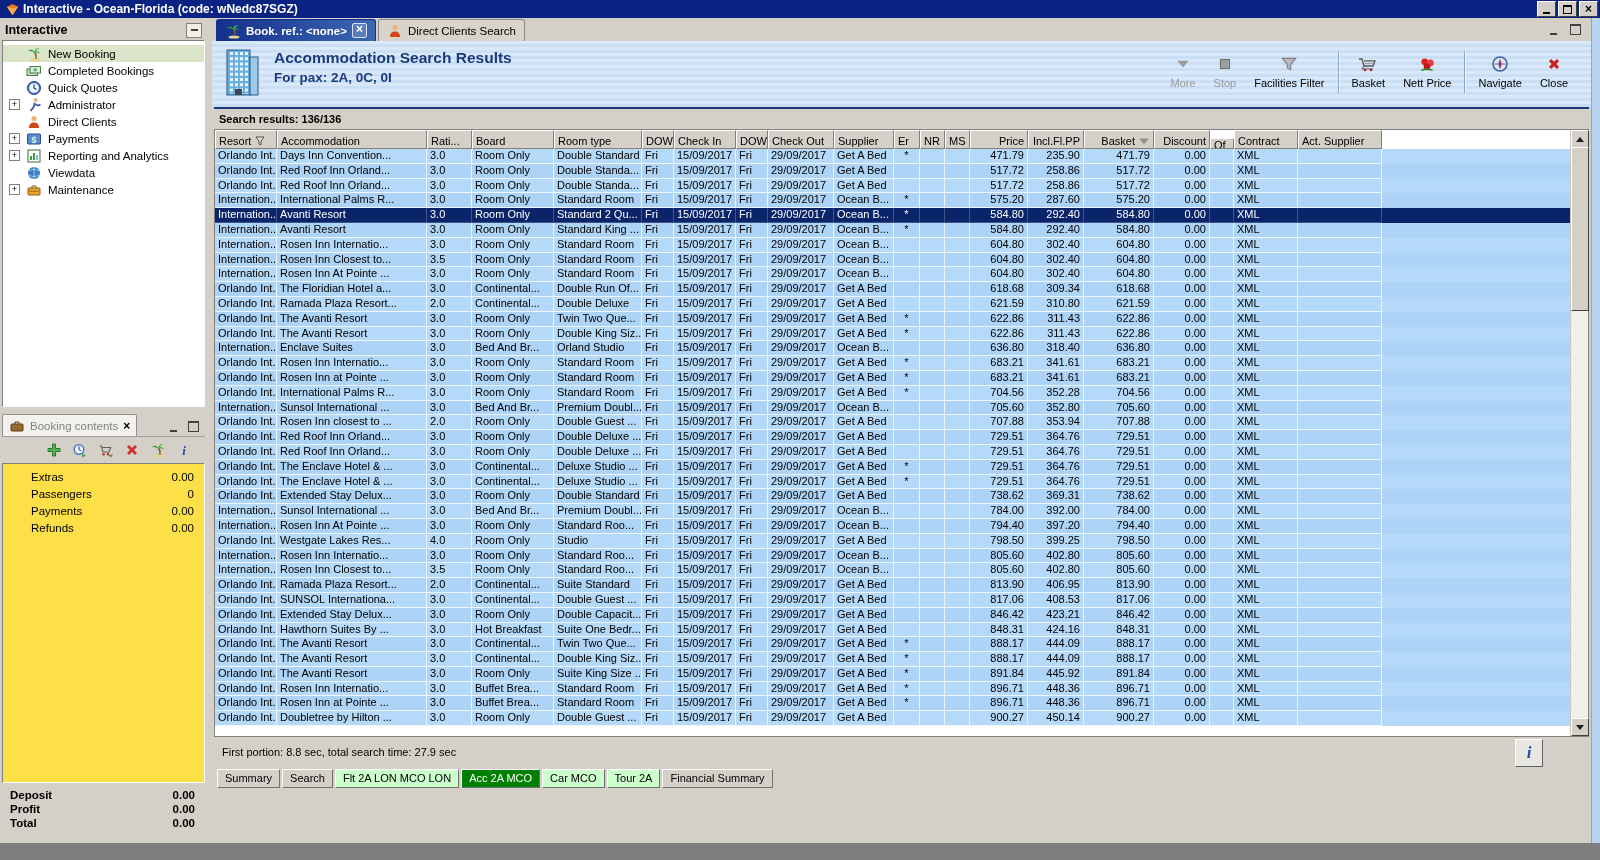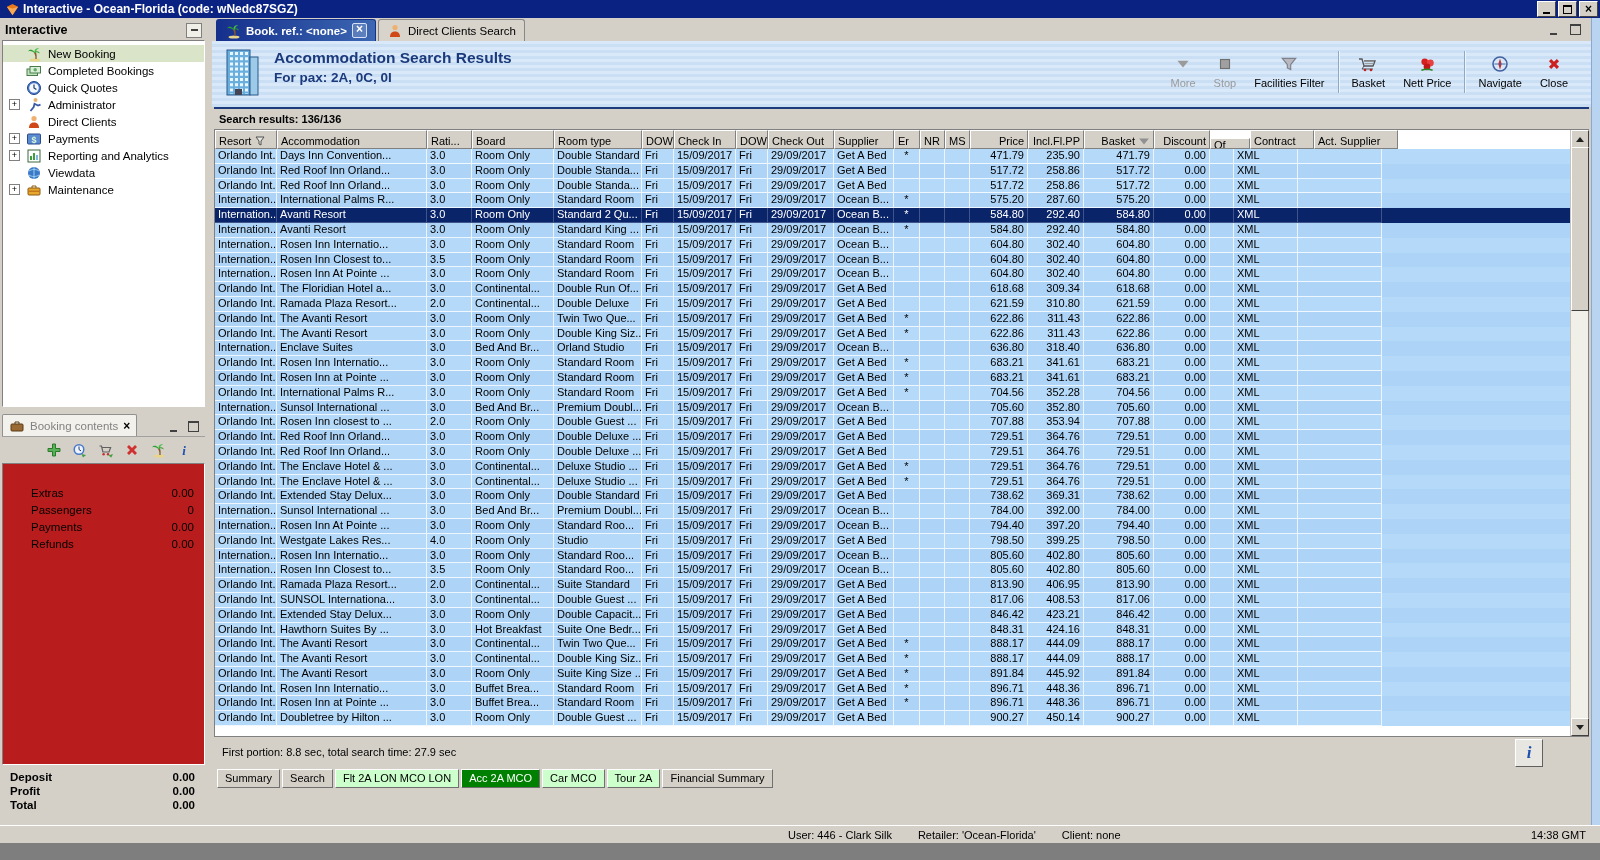--- a/index.html
+++ b/index.html
@@ -43,21 +43,21 @@
   .bp-tabrow{height:24px;display:flex;align-items:flex-end;border-bottom:1px solid #a0a0a0;}
   .bp-tab{height:21px;display:flex;align-items:center;background:#f2f1ec;border:1px solid #909090;border-bottom:none;
     padding:0 6px;gap:5px;border-radius:2px 2px 0 0;}
   .bp-tab-lbl{color:#828282;font-size:11.5px;}
   .bp-tab-x{font-weight:bold;font-size:12px;cursor:default;}
   .bp-winbtns{margin-left:auto;display:flex;gap:8px;padding:0 6px 4px 0;}
   .flatbtn{width:12px;height:11px;display:flex;align-items:flex-end;justify-content:center;}
   .glyph-box{width:9px;height:8px;border:1px solid #404040;border-top-width:2px;}
   .bp-toolbar{height:26px;display:flex;align-items:center;justify-content:flex-end;gap:8px;padding-right:12px;background:#d4d0c8;}
   .bp-tool{width:18px;height:18px;display:flex;align-items:center;justify-content:center;}
-  .bp-list{flex:1;background:#b91c1c;border:1px solid;border-color:#808080 #fff #fff #808080;padding-top:20px;}
+  .bp-list{flex:1;background:#fde047;border:1px solid;border-color:#808080 #fff #fff #808080;padding-top:4px;}
   .bp-item{display:flex;height:17px;align-items:center;padding:0 10px 0 28px;font-size:11.5px;}
   .bp-item-val{margin-left:auto;}
   .bp-totals{padding:6px 10px 12px 8px;}
   .bp-total{display:flex;height:14px;font-weight:bold;font-size:11.5px;}
   .bp-total-val{margin-left:auto;}
   
   .tabstrip{height:23px;background:#d4d0c8;display:flex;align-items:flex-end;padding-left:4px;}
   .tab{height:21px;display:flex;align-items:center;gap:5px;padding:0 8px;border:1px solid #888;border-bottom:none;
     border-radius:3px 3px 0 0;background:#d8d4cc;margin-right:2px;cursor:default;}
   .tab.active{background:linear-gradient(90deg,#15308c,#3c67b2);color:#fff;font-weight:bold;border-color:#15308c;}
@@ -554,21 +554,21 @@
                 <span class="th-lbl">Basket</span>
                 <span class="ico">
                   <svg viewBox="0 0 10 10">
                     <path d="M1 3h8L5 8z" fill="#909090"></path>
                   </svg>
                 </span>
               </div>
               <div class="th ar" style="width: 56px;">
                 <span class="th-lbl">Discount</span>
               </div>
-              <div class="th" style="width: 40px; margin-top: 8px;">
+              <div class="th" style="width: 24px; margin-top: 8px;">
                 <span class="th-lbl">Of</span>
               </div>
               <div class="th" style="width: 64px;">
                 <span class="th-lbl">Contract</span>
               </div>
               <div class="th" style="width: 84px;">
                 <span class="th-lbl">Act. Supplier</span>
               </div>
             </div>
           <div id="tbody">
@@ -1455,22 +1455,14 @@
           <span class="btab dark-green">Acc 2A MCO</span>
           <span class="btab light-green">Car MCO</span>
           <span class="btab light-green">Tour 2A</span>
           <span class="btab plain">Financial Summary</span>
         </div>
     </div>
 
     <div class="right-frame"></div>
   </div>
 
-  <div class="statusbar">
-    <span class="sb-group">
-      <span>User: 446 - Clark Silk</span>
-      <span>Retailer: 'Ocean-Florida'</span>
-      <span>Client: none</span>
-    </span>
-    <span class="sb-time">14:38 GMT</span>
-  </div>
   <div class="bottom-strip"></div>
 </div>
 
 </body></html>

